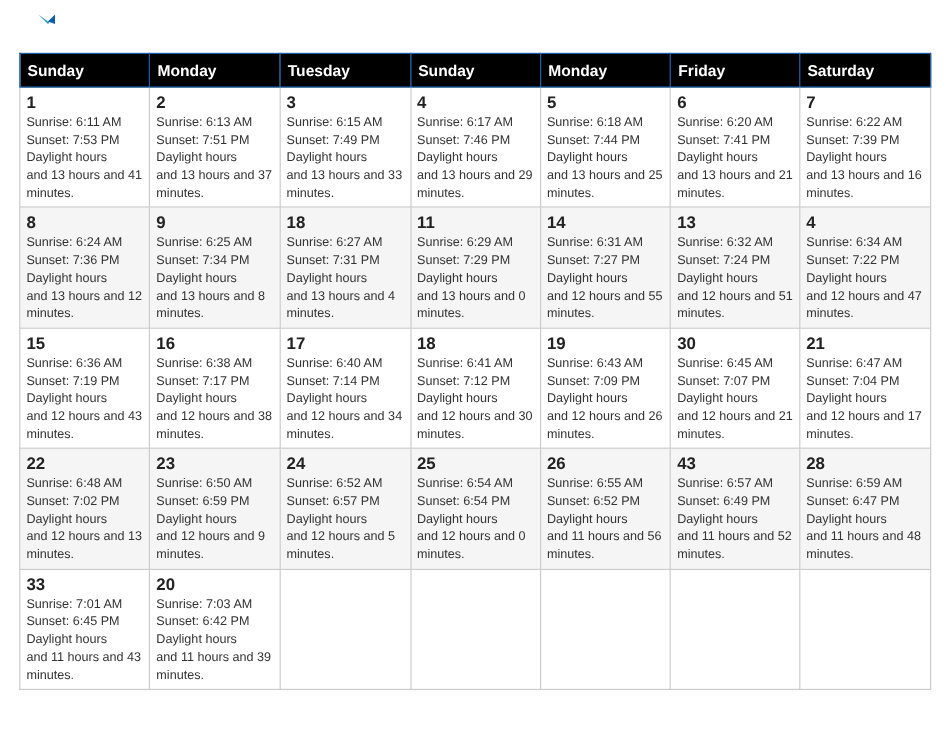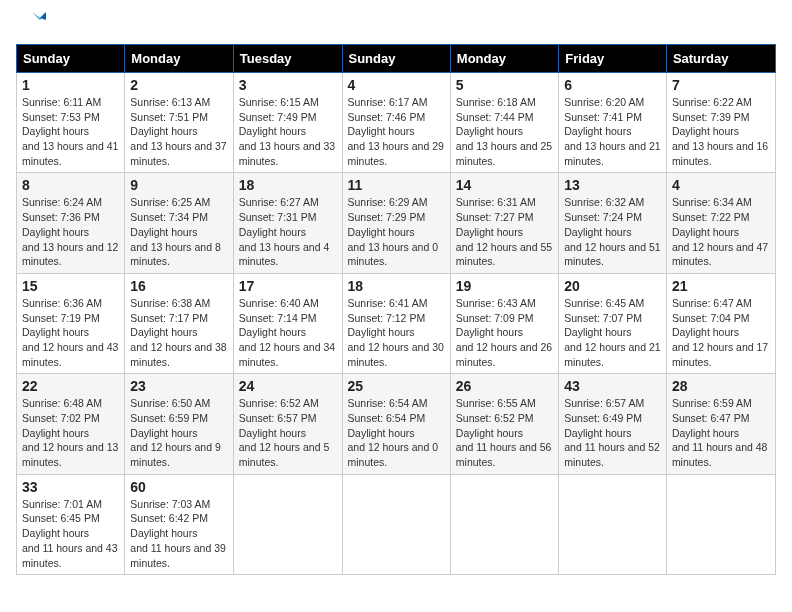--- a/index.html
+++ b/index.html
@@ -176,21 +176,21 @@
         </td>
         <td>
           <span class="day-number">18</span>
 <div class="day-info">Sunrise: 6:41 AM<br>Sunset: 7:12 PM<br>Daylight hours<br>and 12 hours and 30 minutes.</div>
         </td>
         <td>
           <span class="day-number">19</span>
 <div class="day-info">Sunrise: 6:43 AM<br>Sunset: 7:09 PM<br>Daylight hours<br>and 12 hours and 26 minutes.</div>
         </td>
         <td>
-          <span class="day-number">20</span>
+          <span class="day-number">30</span>
 <div class="day-info">Sunrise: 6:45 AM<br>Sunset: 7:07 PM<br>Daylight hours<br>and 12 hours and 21 minutes.</div>
         </td>
         <td>
           <span class="day-number">21</span>
 <div class="day-info">Sunrise: 6:47 AM<br>Sunset: 7:04 PM<br>Daylight hours<br>and 12 hours and 17 minutes.</div>
         </td>
       </tr>
       <tr>
         <td>
           <span class="day-number">22</span>
@@ -220,21 +220,21 @@
           <span class="day-number">28</span>
 <div class="day-info">Sunrise: 6:59 AM<br>Sunset: 6:47 PM<br>Daylight hours<br>and 11 hours and 48 minutes.</div>
         </td>
       </tr>
       <tr>
         <td>
           <span class="day-number">33</span>
 <div class="day-info">Sunrise: 7:01 AM<br>Sunset: 6:45 PM<br>Daylight hours<br>and 11 hours and 43 minutes.</div>
         </td>
         <td>
-          <span class="day-number">60</span>
+          <span class="day-number">20</span>
 <div class="day-info">Sunrise: 7:03 AM<br>Sunset: 6:42 PM<br>Daylight hours<br>and 11 hours and 39 minutes.</div>
         </td>
         <td class="empty-cell"></td>
         <td class="empty-cell"></td>
         <td class="empty-cell"></td>
         <td class="empty-cell"></td>
         <td class="empty-cell"></td>
       </tr>
     </tbody>
 </table>

